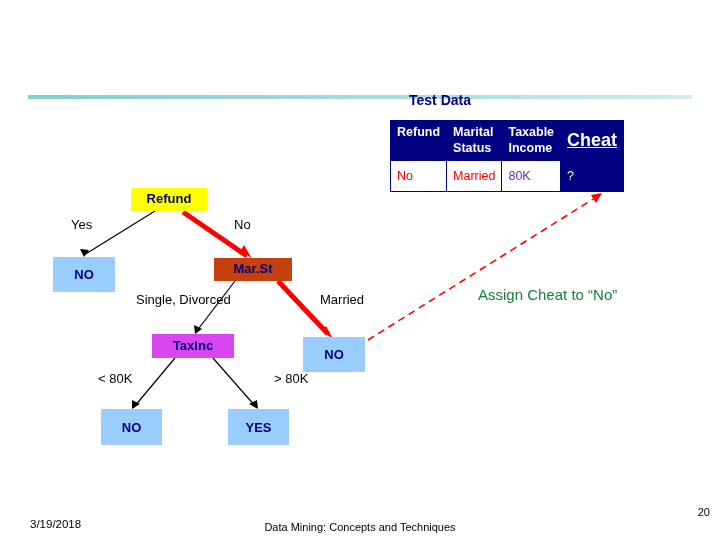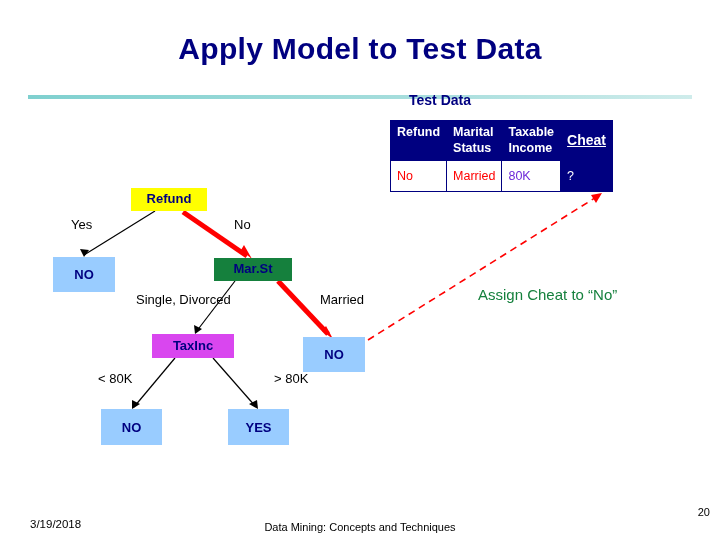--- a/index.html
+++ b/index.html
@@ -65,21 +65,21 @@
     color: #ffffff;
     font-weight: bold;
     text-align: left;
     padding: 4px 6px;
     border: 1px solid #000080;
     vertical-align: top;
     line-height: 1.25;
   }
   .test-table th.cheat-h {
     vertical-align: middle;
-    font-size: 14px;
+    font-size: 18px;
     text-decoration: underline;
   }
   .test-table td {
     background: #ffffff;
     color: #ff0000;
     padding: 4px 6px;
     border: 1px solid #000080;
     height: 22px;
     vertical-align: middle;
   }
@@ -104,21 +104,21 @@
     justify-content: center;
   }
   .node.refund {
     background: #ffff00;
     left: 131px;
     top: 188px;
     width: 76px;
     height: 23px;
   }
   .node.marst {
-    background: #15803d;
+    background: #c2410c;
     left: 214px;
     top: 258px;
     width: 78px;
     height: 23px;
   }
   .node.taxinc {
     background: #d946ef;
     left: 152px;
     top: 334px;
     width: 82px;
@@ -196,21 +196,20 @@
     top: 506px;
     font-size: 11px;
     color: #000000;
   }
 </style>
 </head>
 <body>
 
 <div id="slide">
 
-  <div class="slide-title">Apply Model to Test Data</div>
   <div class="title-rule"></div>
 
   <div class="testdata-label">Test Data</div>
 
   <table class="test-table">
     <tbody>
         <tr>
       <th>
         <span>Refund</span>
       </th>

